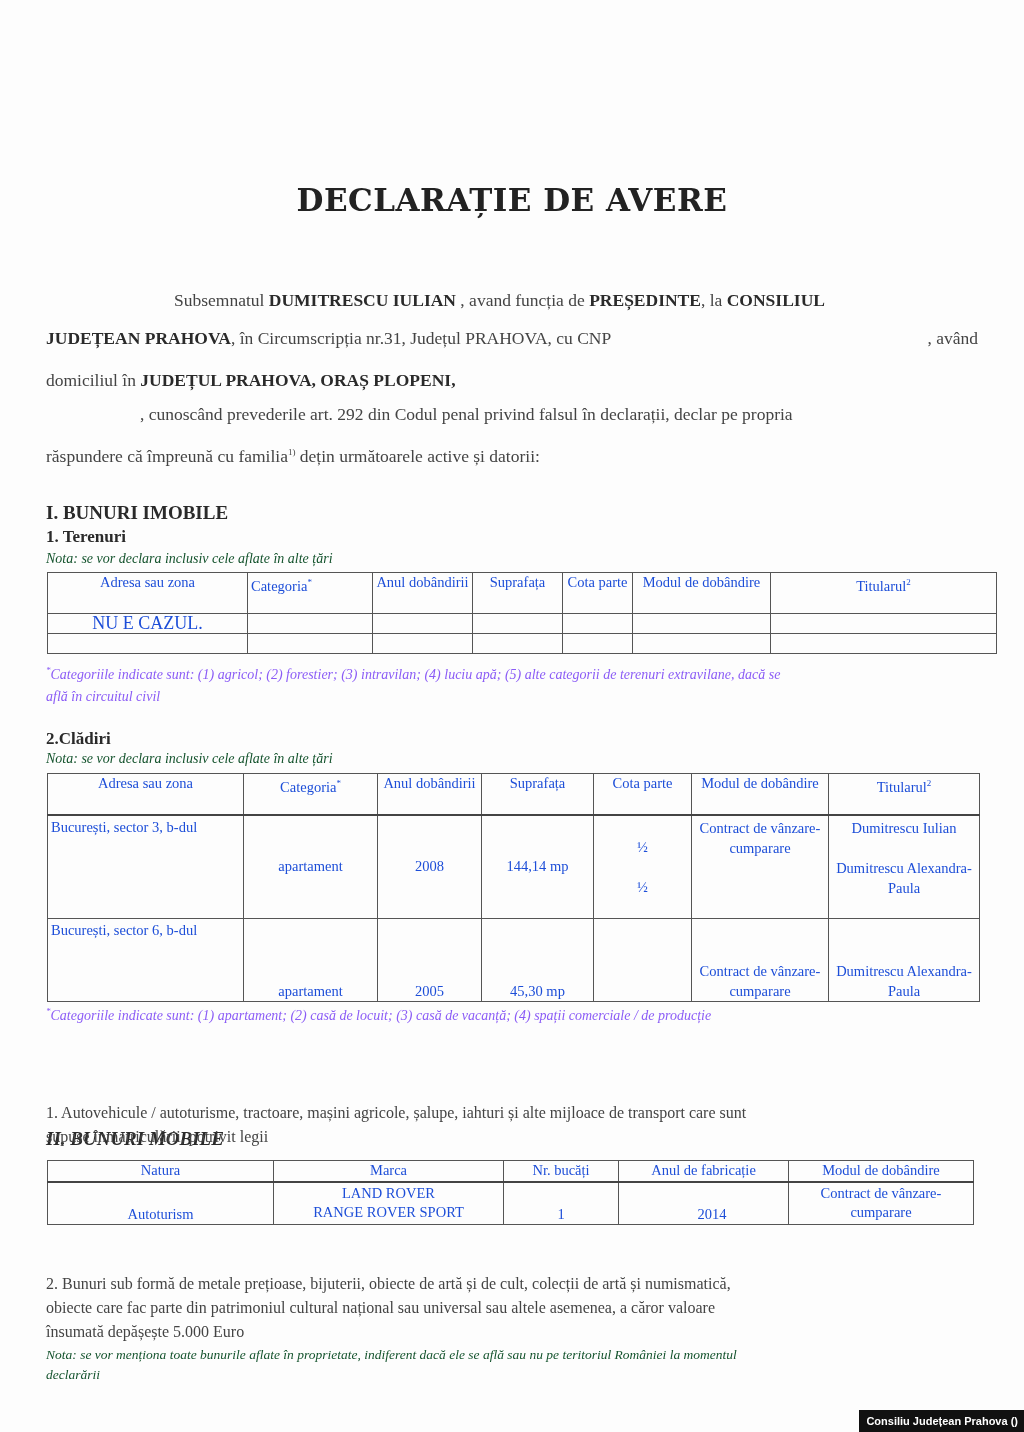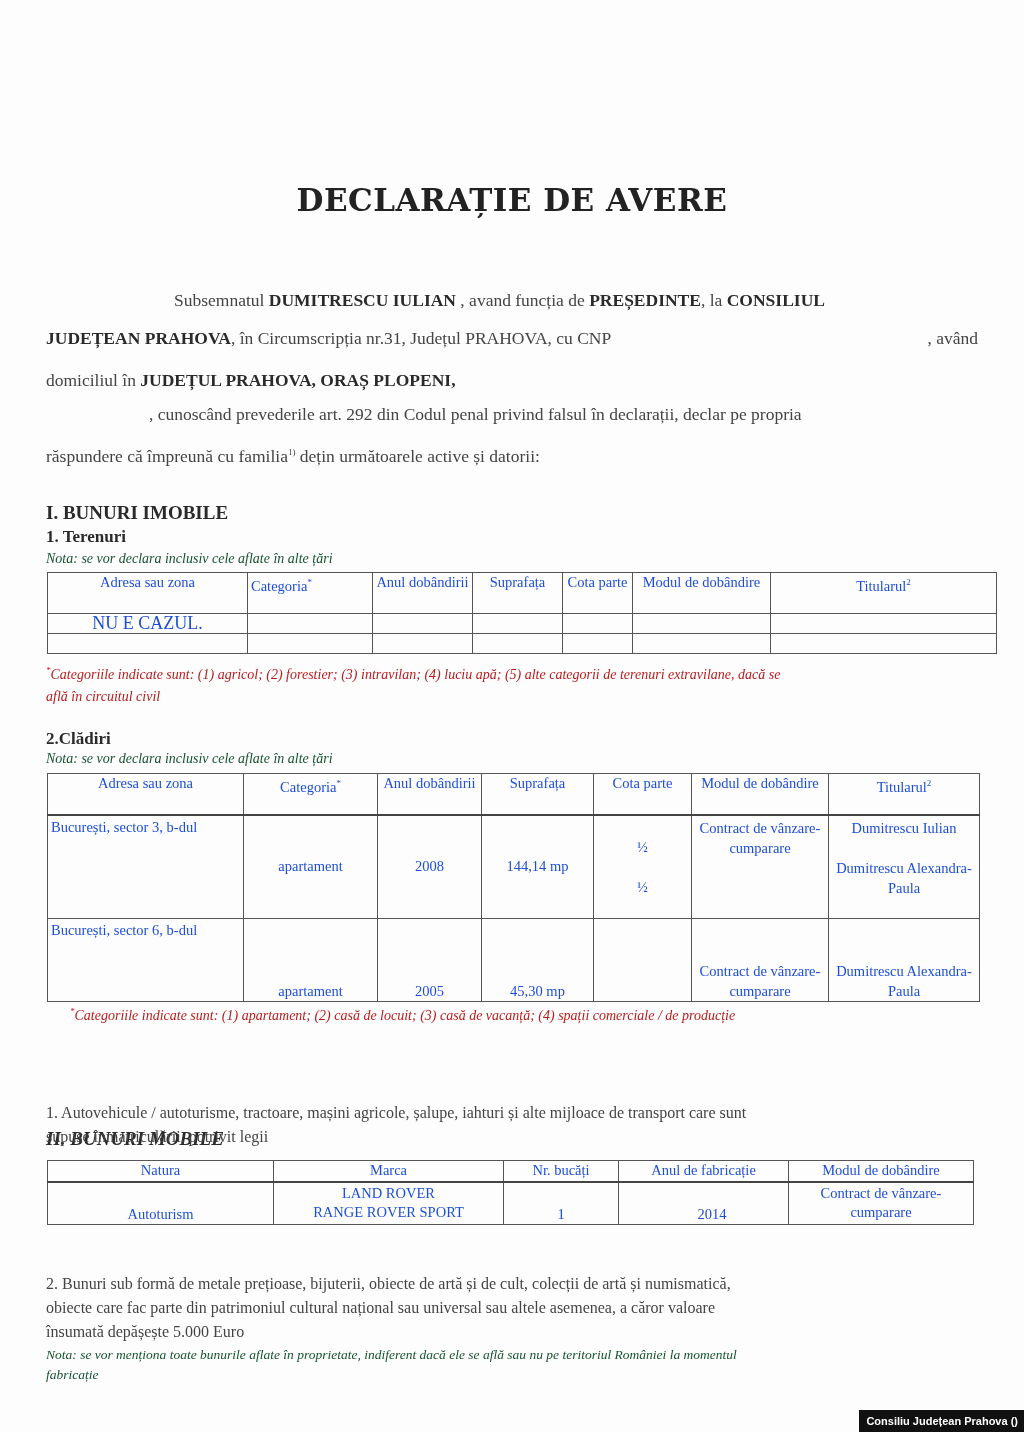--- a/index.html
+++ b/index.html
@@ -7,21 +7,21 @@
          font-family:"Liberation Serif", serif; color:#333; }
   .abs { position:absolute; }
   .title { left:0; width:1024px; top:182px; text-align:center; font-family:"DejaVu Serif", serif;
            font-weight:bold; font-size:31px; color:#222; letter-spacing:0.5px; }
   .para { left:46px; width:932px; font-size:17.5px; line-height:33px; color:#444; }
   .para b { color:#2a2a2a; }
   .line { position:absolute; white-space:nowrap; }
   .h-sec { font-weight:bold; font-size:19px; color:#2a2a2a; }
   .h-sub { font-weight:bold; font-size:17px; color:#2a2a2a; }
   .note { font-style:italic; font-size:14px; color:#14532d; }
-  .foot { font-style:italic; font-size:14px; color:#b91c1c; }
+  .foot { font-style:italic; font-size:14px; color:#8b5cf6; }
   table { border-collapse:collapse; position:absolute; font-size:14.5px; color:#1d4ed8; }
   td, th { border:1px solid #555; font-weight:normal; text-align:center; padding:0 3px; line-height:19px; }
   th { vertical-align:top; }
   .hdr-bottom th { border-bottom:2px solid #444; }
   sup { font-size:9px; }
   .badge { right:0; bottom:0; background:#111; color:#fff; font-family:"Liberation Sans", sans-serif;
            font-weight:bold; font-size:11px; padding:5px 6px 5px 7px; }
   .body-text { font-size:16px; color:#444; }
 </style>
 </head>
@@ -35,21 +35,21 @@
     <div class="line" style="left:128px;top:0;">
       <span>Subsemnatul </span><b>DUMITRESCU IULIAN</b><span> , avand funcția de </span><b>PREȘEDINTE</b><span>, la </span><b>CONSILIUL</b>
     </div>
     <div class="line" style="left:0;top:38px;">
       <b>JUDEȚEAN PRAHOVA</b><span>, în Circumscripția nr.31, Județul PRAHOVA, cu  CNP</span>
     </div>
     <div class="line" style="right:0;top:38px;">, având</div>
     <div class="line" style="left:0;top:80px;">
       <span>domiciliul în </span><b>JUDEȚUL PRAHOVA, ORAȘ PLOPENI,</b>
     </div>
-    <div class="line" style="left:103px;top:114px;">, cunoscând prevederile art. 292 din Codul penal privind falsul în declarații, declar pe propria</div>
+    <div class="line" style="left:94px;top:114px;">, cunoscând prevederile art. 292 din Codul penal privind falsul în declarații, declar pe propria</div>
     <div class="line" style="left:0;top:152px;">
       <span>răspundere că împreună cu familia</span><sup>1)</sup><span> dețin următoarele active și datorii:</span>
     </div>
   </div>
 
   <div class="abs h-sec" style="left:46px;top:502px;">I. BUNURI IMOBILE</div>
   <div class="abs h-sub" style="left:46px;top:527px;">1. Terenuri</div>
   <div class="abs note" style="left:46px;top:551px;">Nota: se vor declara inclusiv cele aflate în alte țări</div>
 
   <table style="left:47px;top:572px;width:950px;">
@@ -143,21 +143,21 @@
       <td style="vertical-align:bottom;">apartament</td>
       <td style="vertical-align:bottom;">2005</td>
       <td style="vertical-align:bottom;">45,30 mp</td>
       <td></td>
       <td style="vertical-align:bottom;line-height:20px;">Contract de vânzare-cumparare</td>
       <td style="vertical-align:bottom;line-height:20px;">Dumitrescu Alexandra-Paula</td>
     </tr>
   </tbody>
     </table>
 
-  <div class="abs foot" style="left:46px;top:1006px;margin-left:24px;">
+  <div class="abs foot" style="left:46px;top:1006px;">
     <sup>*</sup><span>Categoriile indicate sunt: (1) apartament; (2) casă de locuit; (3) casă de vacanță; (4) spații comerciale / de producție</span>
   </div>
 
   <div class="abs h-sec" style="left:46px;top:1128px;font-style:italic;">II. BUNURI MOBILE</div>
   <div class="abs body-text" style="left:46px;top:1101px;line-height:24px;width:940px;">
     <div style="white-space:nowrap;">1. Autovehicule / autoturisme,  tractoare, mașini agricole, șalupe, iahturi și alte mijloace de transport care sunt</div>
     <div>supuse înmatriculării, potrivit legii</div>
   </div>
 
   <table style="left:47px;top:1160px;width:927px;">
@@ -192,17 +192,17 @@
   </tbody>
     </table>
 
   <div class="abs body-text" style="left:46px;top:1272px;line-height:24px;width:940px;text-align:justify;">
     <div style="white-space:nowrap;">2. Bunuri sub formă de metale prețioase, bijuterii, obiecte de artă și de cult, colecții de artă și numismatică,</div>
     <div style="white-space:nowrap;">obiecte care fac parte din patrimoniul cultural național sau universal sau altele asemenea, a căror valoare</div>
     <div>însumată depășește 5.000 Euro</div>
   </div>
   <div class="abs note" style="left:46px;top:1345px;line-height:20px;width:950px;font-size:13.5px;">
     <div style="white-space:nowrap;font-style:italic;">Nota: se vor menționa toate bunurile aflate în proprietate, indiferent dacă ele se află sau nu pe teritoriul României la momentul</div>
-    <div>fabricație</div>
+    <div>declarării</div>
   </div>
 
   <div class="abs badge">Consiliu Județean Prahova ()</div>
 </div>
 
 </body></html>

